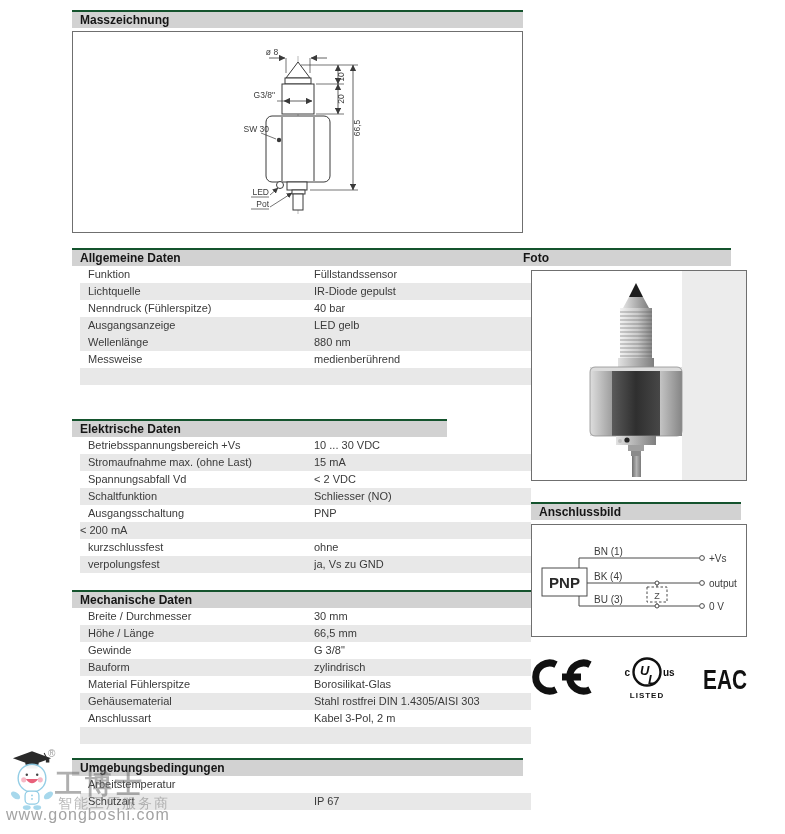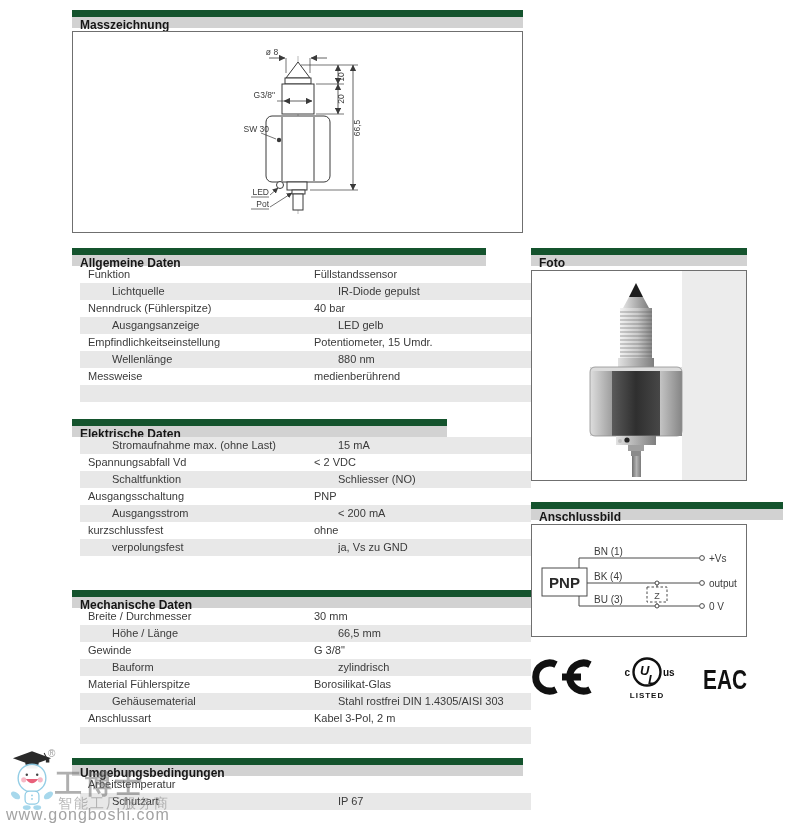--- a/index.html
+++ b/index.html
@@ -1,42 +1,42 @@
 <!DOCTYPE html>
 <html><head>
 <meta charset="utf-8">
 <style>
   html,body{margin:0;padding:0;background:#fff;}
   .page{position:relative;width:785px;height:834px;background:#ffffff;overflow:hidden;
         font-family:"Liberation Sans",sans-serif;color:#3a3a3a;}
   svg{font-family:"Liberation Sans",sans-serif;}
 
   
-  .sec-header{position:absolute;height:18px;background:#d2d2d2;border-top:7px solid #14532d;
+  .sec-header{position:absolute;height:18px;background:#d2d2d2;border-top:2px solid #14532d;
               box-sizing:border-box;font-weight:bold;font-size:12px;color:#161616;
               line-height:17px;padding-left:8px;}
   .hdr-mass {left:72px;top:10px;width:451px;}
-  .hdr-allg {left:72px;top:248px;width:414px;}
+  .hdr-allg {left:72px;top:248px;width:451px;}
   .hdr-elek {left:72px;top:419px;width:375px;}
   .hdr-mech {left:72px;top:590px;width:532px;}
   .hdr-umg  {left:72px;top:758px;width:451px;}
-  .hdr-foto {left:531px;top:248px;width:216px;}
-  .hdr-ansch{left:531px;top:502px;width:252px;}
+  .hdr-foto {left:515px;top:248px;width:216px;}
+  .hdr-ansch{left:531px;top:502px;width:210px;}
 
   
   .frame{position:absolute;border:1px solid #6f6f6f;box-sizing:border-box;background:#fff;}
   .box-draw {left:72px;top:31px;width:451px;height:202px;}
   .box-foto {left:531px;top:270px;width:216px;height:211px;}
   .box-ansch{left:531px;top:524px;width:216px;height:113px;}
 
   
   .spec-table{position:absolute;left:72px;width:451px;margin-left:8px;}
   .tbl-allg{top:266px;} .tbl-elek{top:437px;} .tbl-mech{top:608px;} .tbl-umg{top:776px;}
   .spec-row{display:flex;height:17px;line-height:17px;font-size:11px;color:#3a3a3a;}
-  .spec-row.alt{background:#e8e8e8;padding-left:24px;}
+  .spec-row.alt{background:#e8e8e8;}
   .spec-label{width:234px;padding-left:8px;box-sizing:border-box;white-space:nowrap;overflow:hidden;}
   .spec-value{flex:1;white-space:nowrap;overflow:hidden;}
 
   
   .logos{position:absolute;left:528px;top:650px;width:220px;height:54px;
          display:flex;justify-content:space-between;align-items:center;}
 
   
   .watermark{position:absolute;left:0;top:744px;width:260px;height:90px;z-index:5;pointer-events:none;}
   .wm-mascot{position:absolute;left:6px;top:2px;}
@@ -135,60 +135,59 @@
         <div class="spec-value">IR-Diode gepulst</div>
       </div>
       <div class="spec-row">
         <div class="spec-label">Nenndruck (Fühlerspitze)</div>
         <div class="spec-value">40 bar</div>
       </div>
       <div class="spec-row alt">
         <div class="spec-label">Ausgangsanzeige</div>
         <div class="spec-value">LED gelb</div>
       </div>
-      <div class="spec-row">
-        <div class="spec-label">Empfindlichkeitseinstellung</div>
-        <div class="spec-value">Potentiometer, 15 Umdr.</div>
-      </div>
       <div class="spec-row alt">
         <div class="spec-label">Wellenlänge</div>
         <div class="spec-value">880 nm</div>
       </div>
       <div class="spec-row">
         <div class="spec-label">Messweise</div>
         <div class="spec-value">medienberührend</div>
       </div>
       <div class="spec-row alt">
         <div class="spec-label"></div>
         <div class="spec-value"></div>
       </div>
     </div>
 
   <div class="sec-header hdr-elek">
     <span>Elektrische Daten</span>
   </div>
   <div class="spec-table tbl-elek">
+      <div class="spec-row">
+        <div class="spec-label">Betriebsspannungsbereich +Vs</div>
+        <div class="spec-value">10 ... 30 VDC</div>
+      </div>
       <div class="spec-row alt">
         <div class="spec-label">Stromaufnahme max. (ohne Last)</div>
         <div class="spec-value">15 mA</div>
       </div>
       <div class="spec-row">
         <div class="spec-label">Spannungsabfall Vd</div>
         <div class="spec-value">&lt; 2 VDC</div>
       </div>
       <div class="spec-row alt">
         <div class="spec-label">Schaltfunktion</div>
         <div class="spec-value">Schliesser (NO)</div>
       </div>
       <div class="spec-row">
         <div class="spec-label">Ausgangsschaltung</div>
         <div class="spec-value">PNP</div>
       </div>
       <div class="spec-row alt">
-        <div class="spec-label">Ausgangsstrom</div>
         <div class="spec-value">&lt; 200 mA</div>
       </div>
       <div class="spec-row">
         <div class="spec-label">kurzschlussfest</div>
         <div class="spec-value">ohne</div>
       </div>
       <div class="spec-row alt">
         <div class="spec-label">verpolungsfest</div>
         <div class="spec-value">ja, Vs zu GND</div>
       </div>

